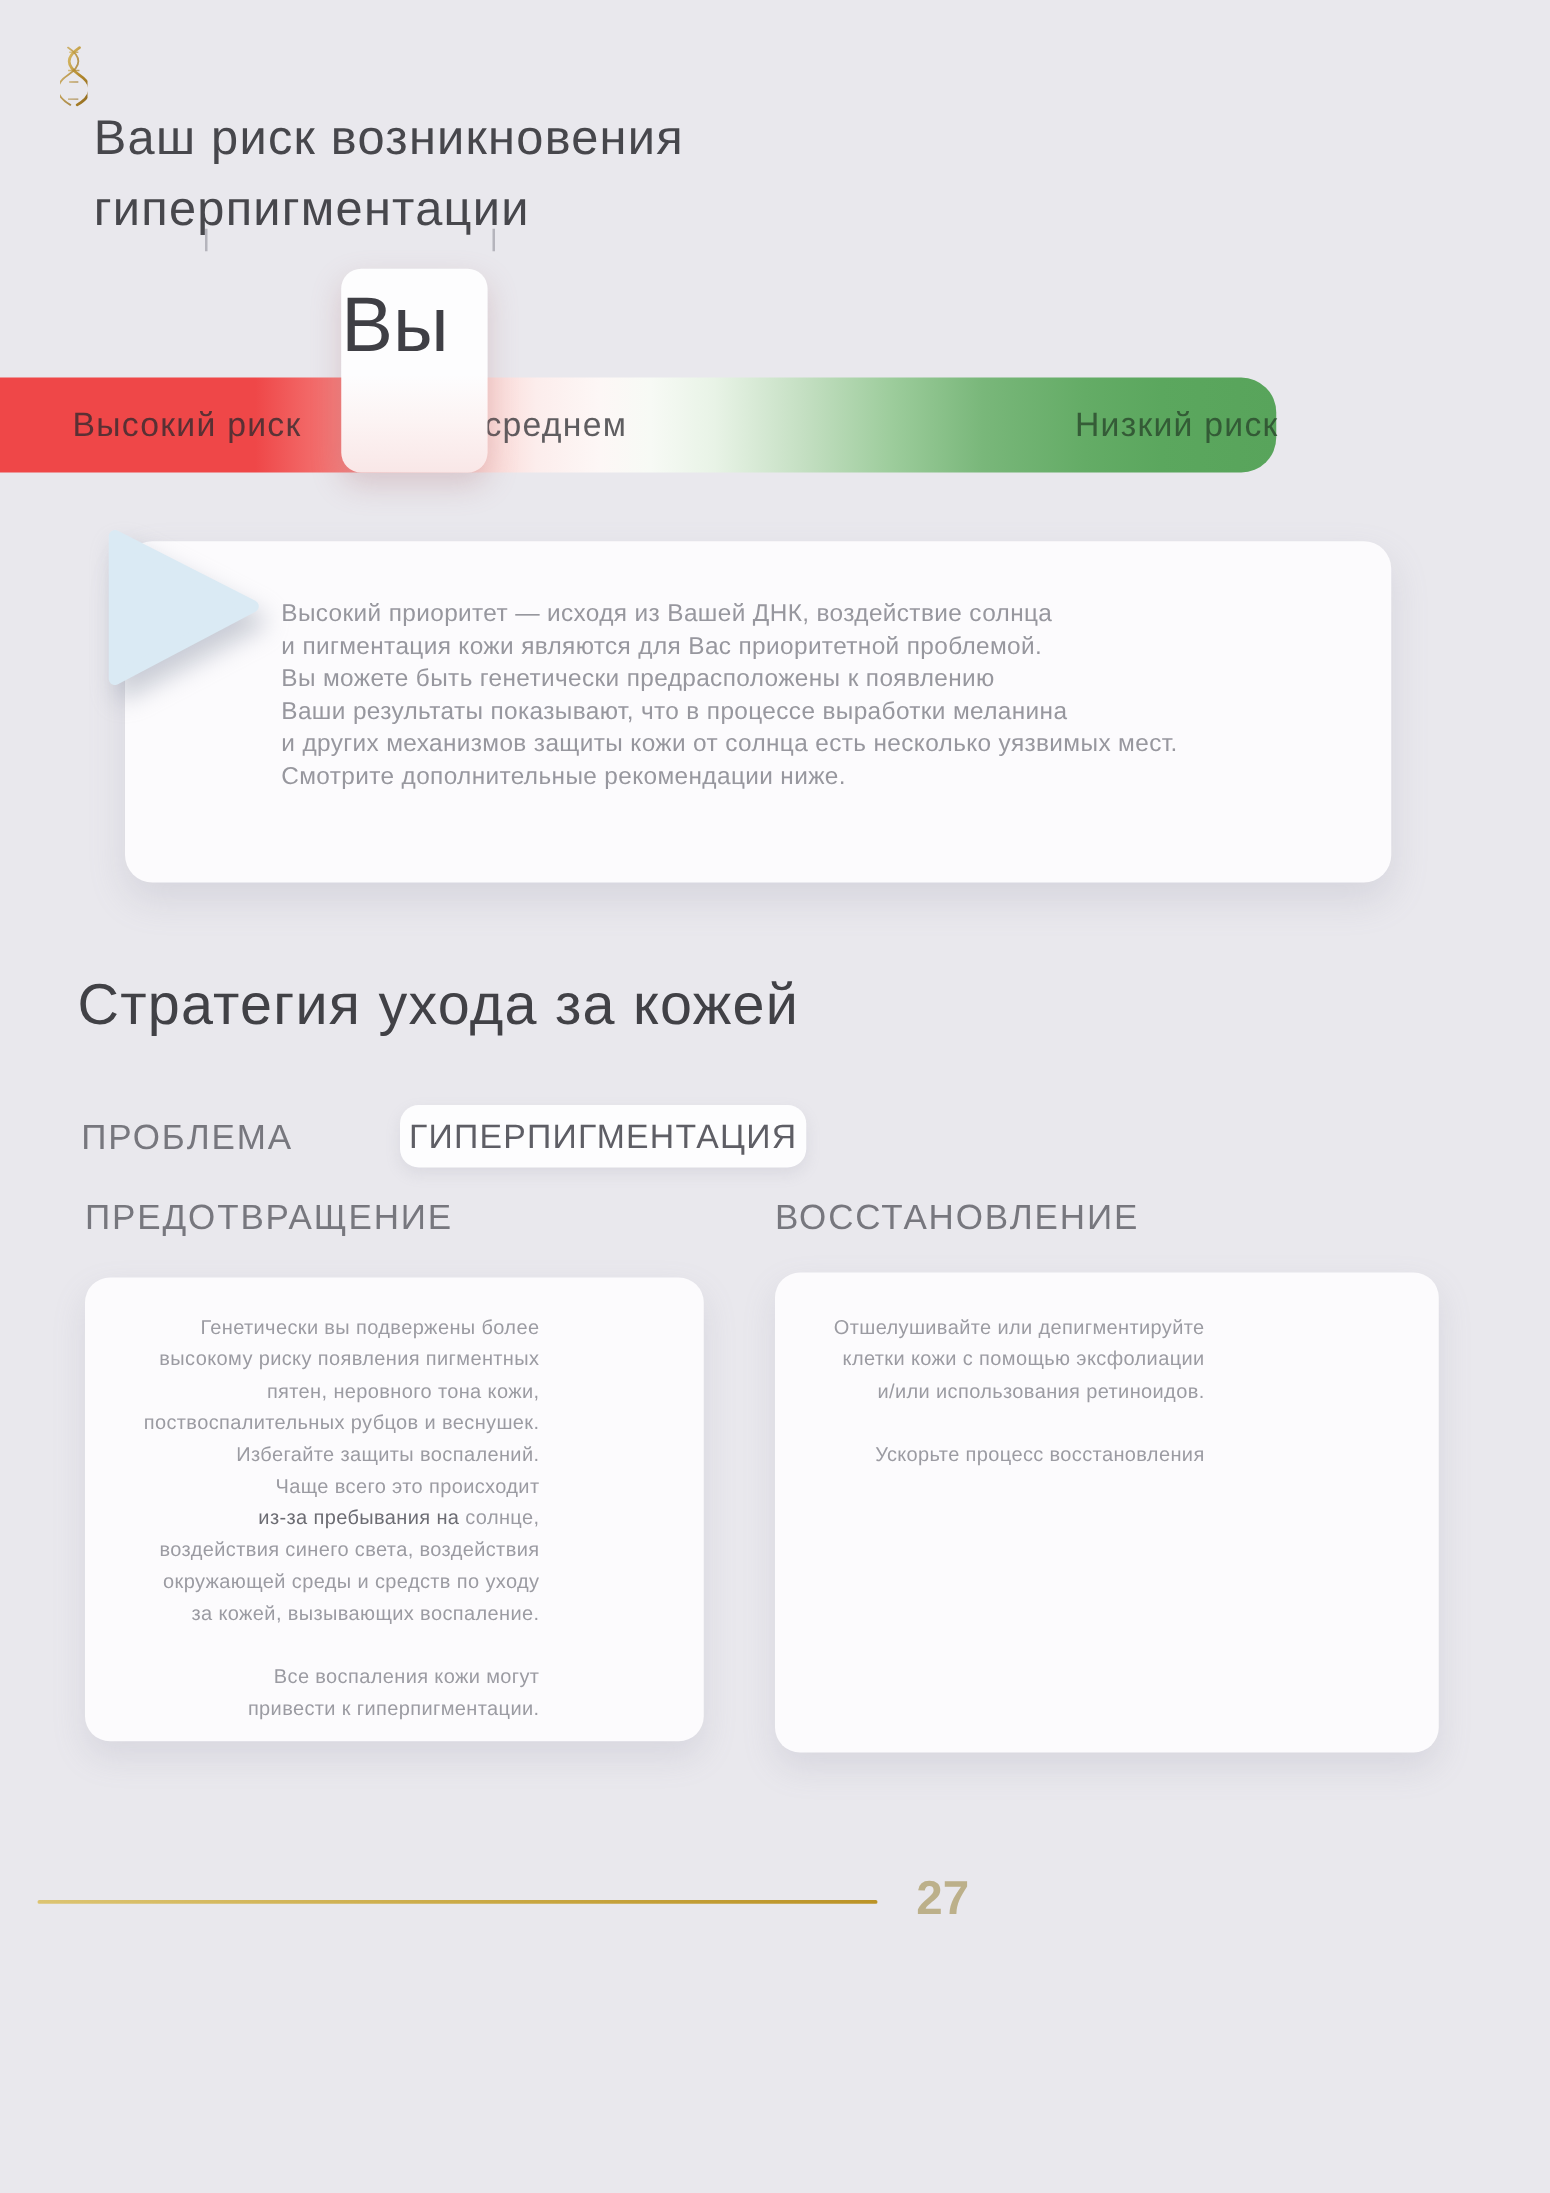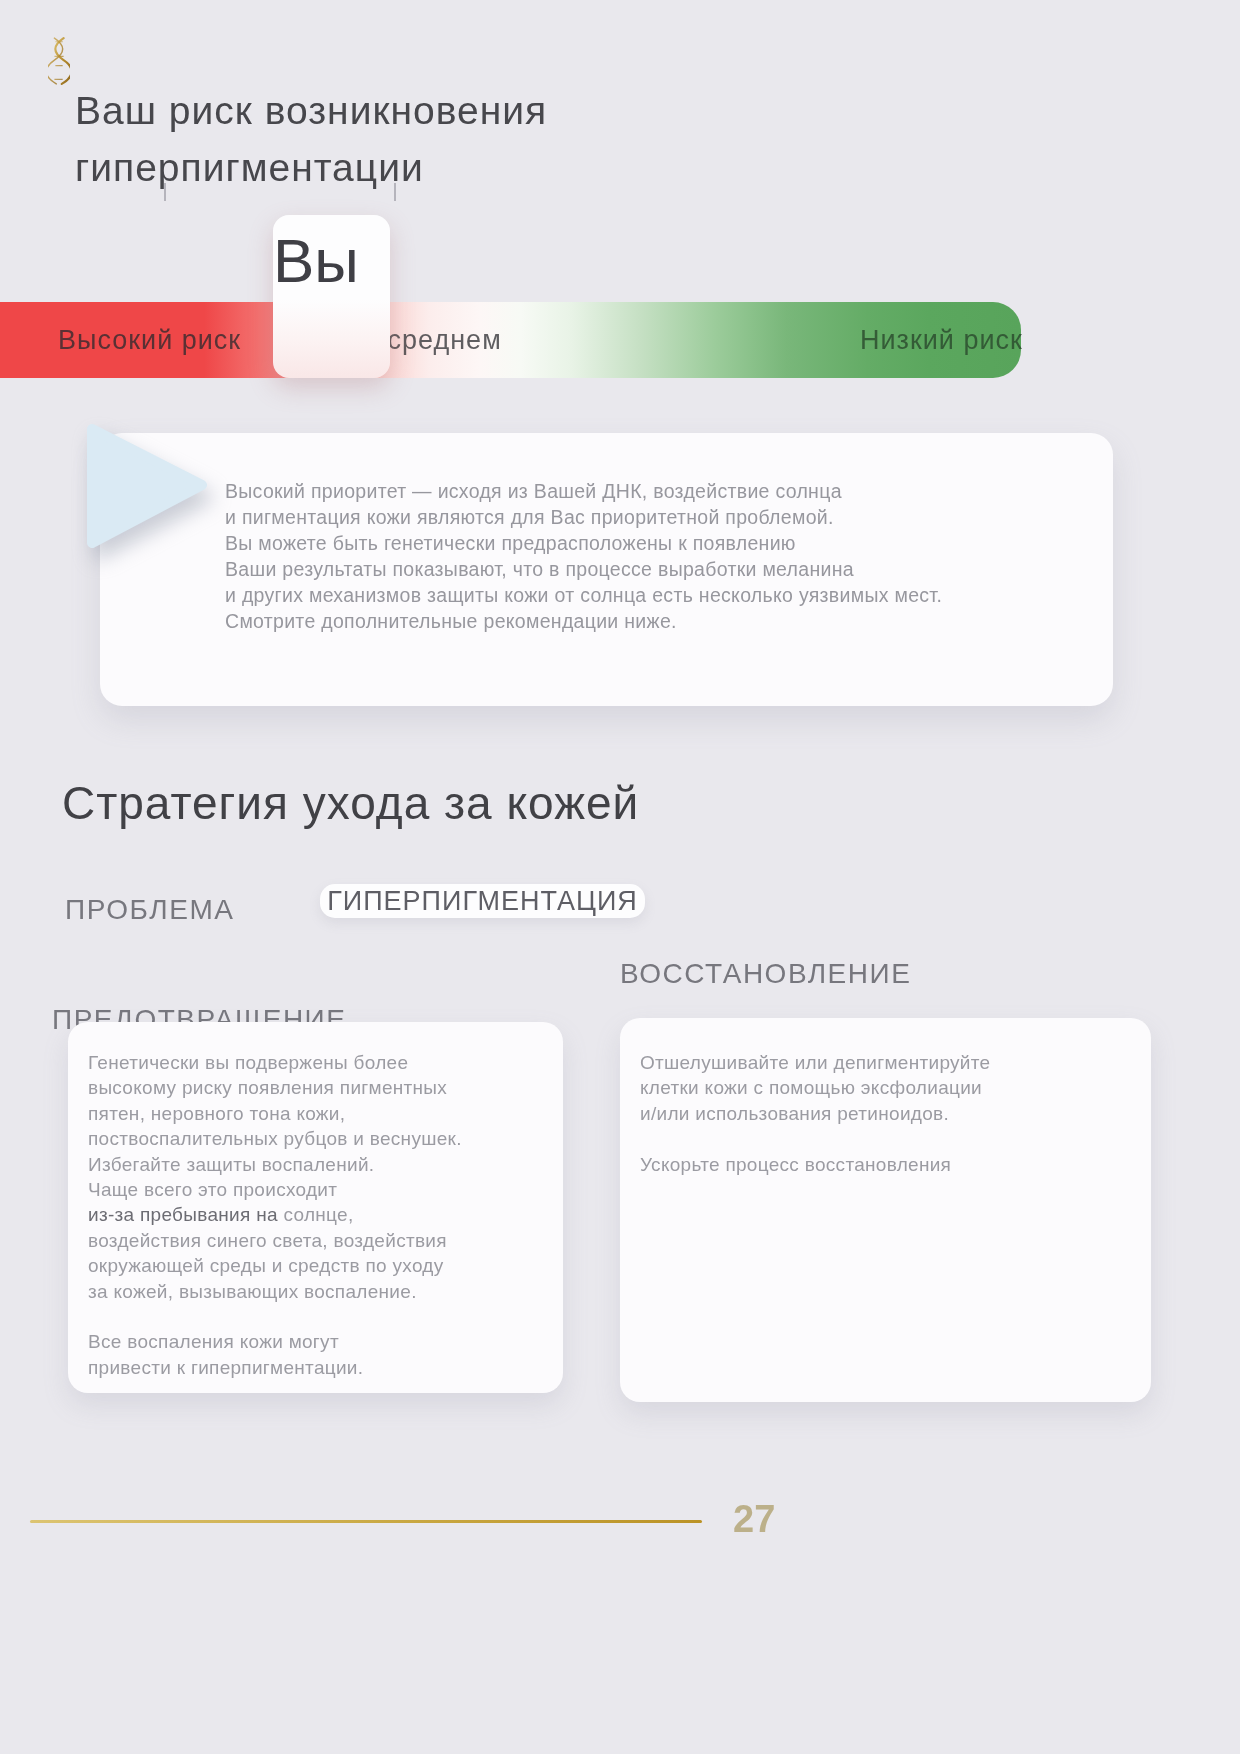--- a/index.html
+++ b/index.html
@@ -37,34 +37,34 @@
   .note-text{position:absolute;left:225px;top:478px;font-size:19.5px;line-height:26px;
              letter-spacing:0.3px;color:#97979E;z-index:2;}
   .pointer{position:absolute;left:82px;top:421px;width:132px;height:132px;z-index:4;
            filter:drop-shadow(6px 12px 10px rgba(125,135,155,0.40));}
 
   
   h2.strategy{position:absolute;left:62px;top:776px;margin:0;font-size:46px;font-weight:200;
               letter-spacing:1px;color:#414146;}
   .lbl{position:absolute;font-size:28px;font-weight:400;letter-spacing:1.5px;color:#77777E;white-space:nowrap;}
   .lbl.problem{left:65px;top:894px;}
-  .lbl.prevent{left:52px;top:958px;margin-top:46px;}
+  .lbl.prevent{left:68px;top:958px;}
   .lbl.restore{left:620px;top:958px;}
-  .pill{position:absolute;left:320px;top:884px;width:325px;height:34px;border-radius:15px;
+  .pill{position:absolute;left:320px;top:884px;width:325px;height:50px;border-radius:15px;
         background:#FDFDFE;box-shadow:0 5px 12px rgba(140,140,160,0.16);
         display:flex;align-items:center;justify-content:center;}
   .pill span{font-size:27px;font-weight:300;letter-spacing:1px;color:#5E5E65;}
 
   
   .card{position:absolute;border-radius:20px;background:#FCFBFD;
         box-shadow:0 12px 26px rgba(140,140,160,0.18);}
   .card.left{left:68px;top:1022px;width:495px;height:371px;}
   .card.right{left:620px;top:1018px;width:531px;height:384px;}
-  .card .body{position:absolute;left:20px;font-size:19px;line-height:25.4px;
-              letter-spacing:0.3px;color:#9B9BA2;}
+  .card .body{position:absolute;left:47px;font-size:16px;line-height:25.4px;
+              letter-spacing:0.3px;color:#9B9BA2;text-align:right;}
   .card.left .body{top:28px;}
   .card.right .body{top:32px;}
   .em{color:#6C6C73;}
 
   
   .rule{position:absolute;left:30px;top:1520px;width:672px;height:3px;border-radius:2px;
         background:linear-gradient(90deg,#DCC472 0%,#C9A843 55%,#BB9327 100%);}
   .pagenum{position:absolute;left:733px;top:1498px;font-size:38px;font-weight:700;color:#BCB08A;}
 </style>
 </head>

